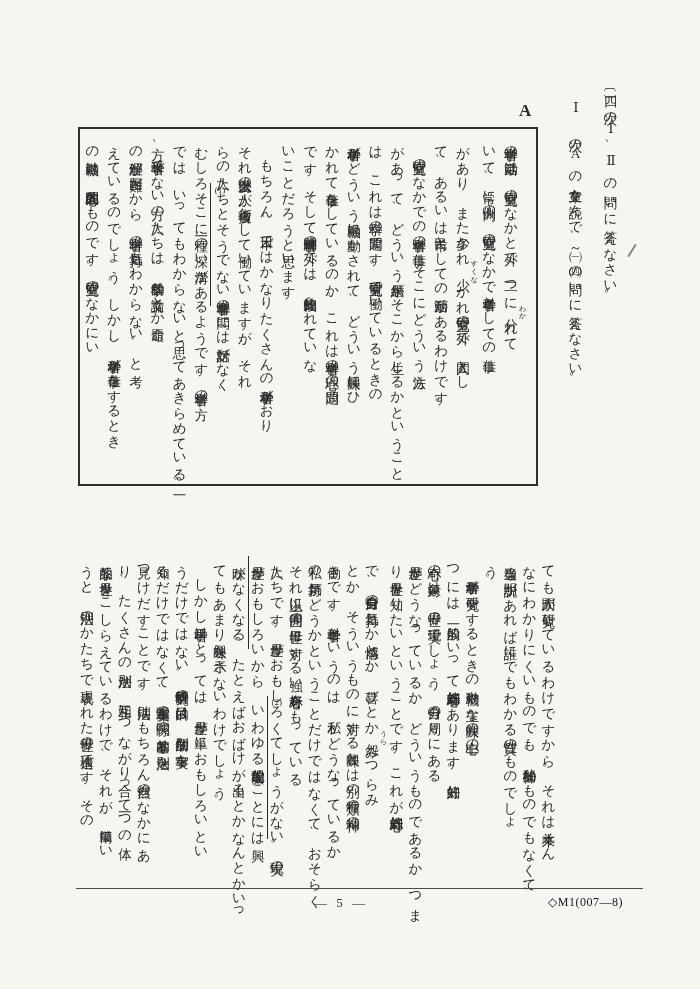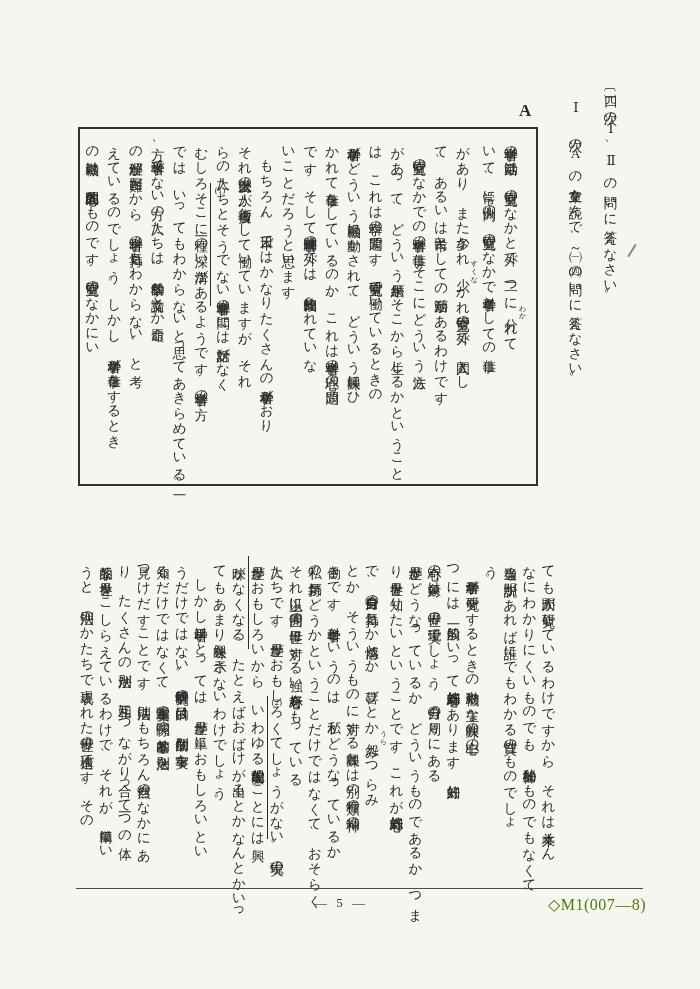--- a/index.html
+++ b/index.html
@@ -62,21 +62,21 @@
     position:absolute;
     left:76px; top:888px; width:567px; height:0;
     border-top:1.5px solid #4a4a4a;
   }
   .pgnum {
     position:absolute; left:314px; top:895px;
     font-size:13px; letter-spacing:3px; color:#333;
   }
   .code {
     position:absolute; left:548px; top:895px;
-    font-size:16px; letter-spacing:0.5px; color:#4d7c0f;
+    font-size:12px; letter-spacing:0.5px; color:#0f172a;
   }
   .pencil-mark {
     position:absolute; left:631px; top:243px;
     width:2px; height:15px; background:#6d6d6d;
     transform:rotate(32deg); border-radius:1px; opacity:0.8;
   }
 </style>
 </head>
 <body>
 

